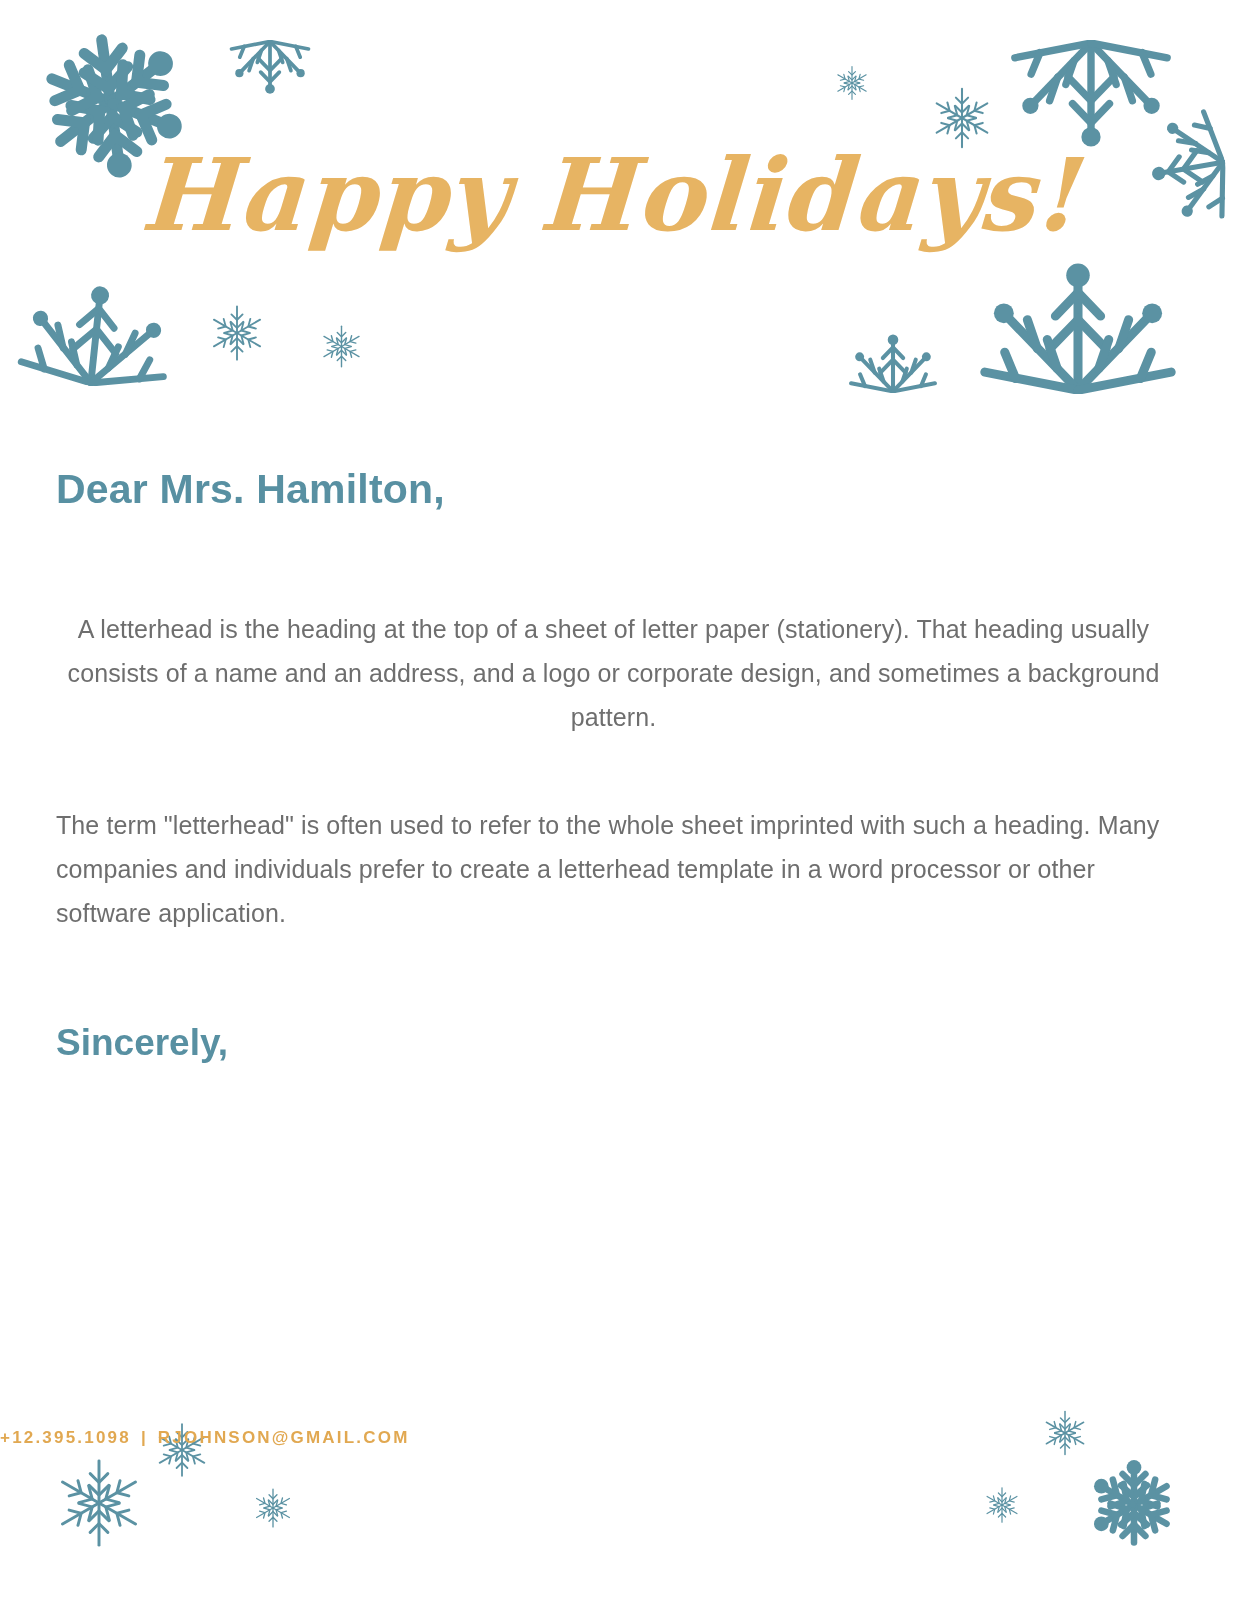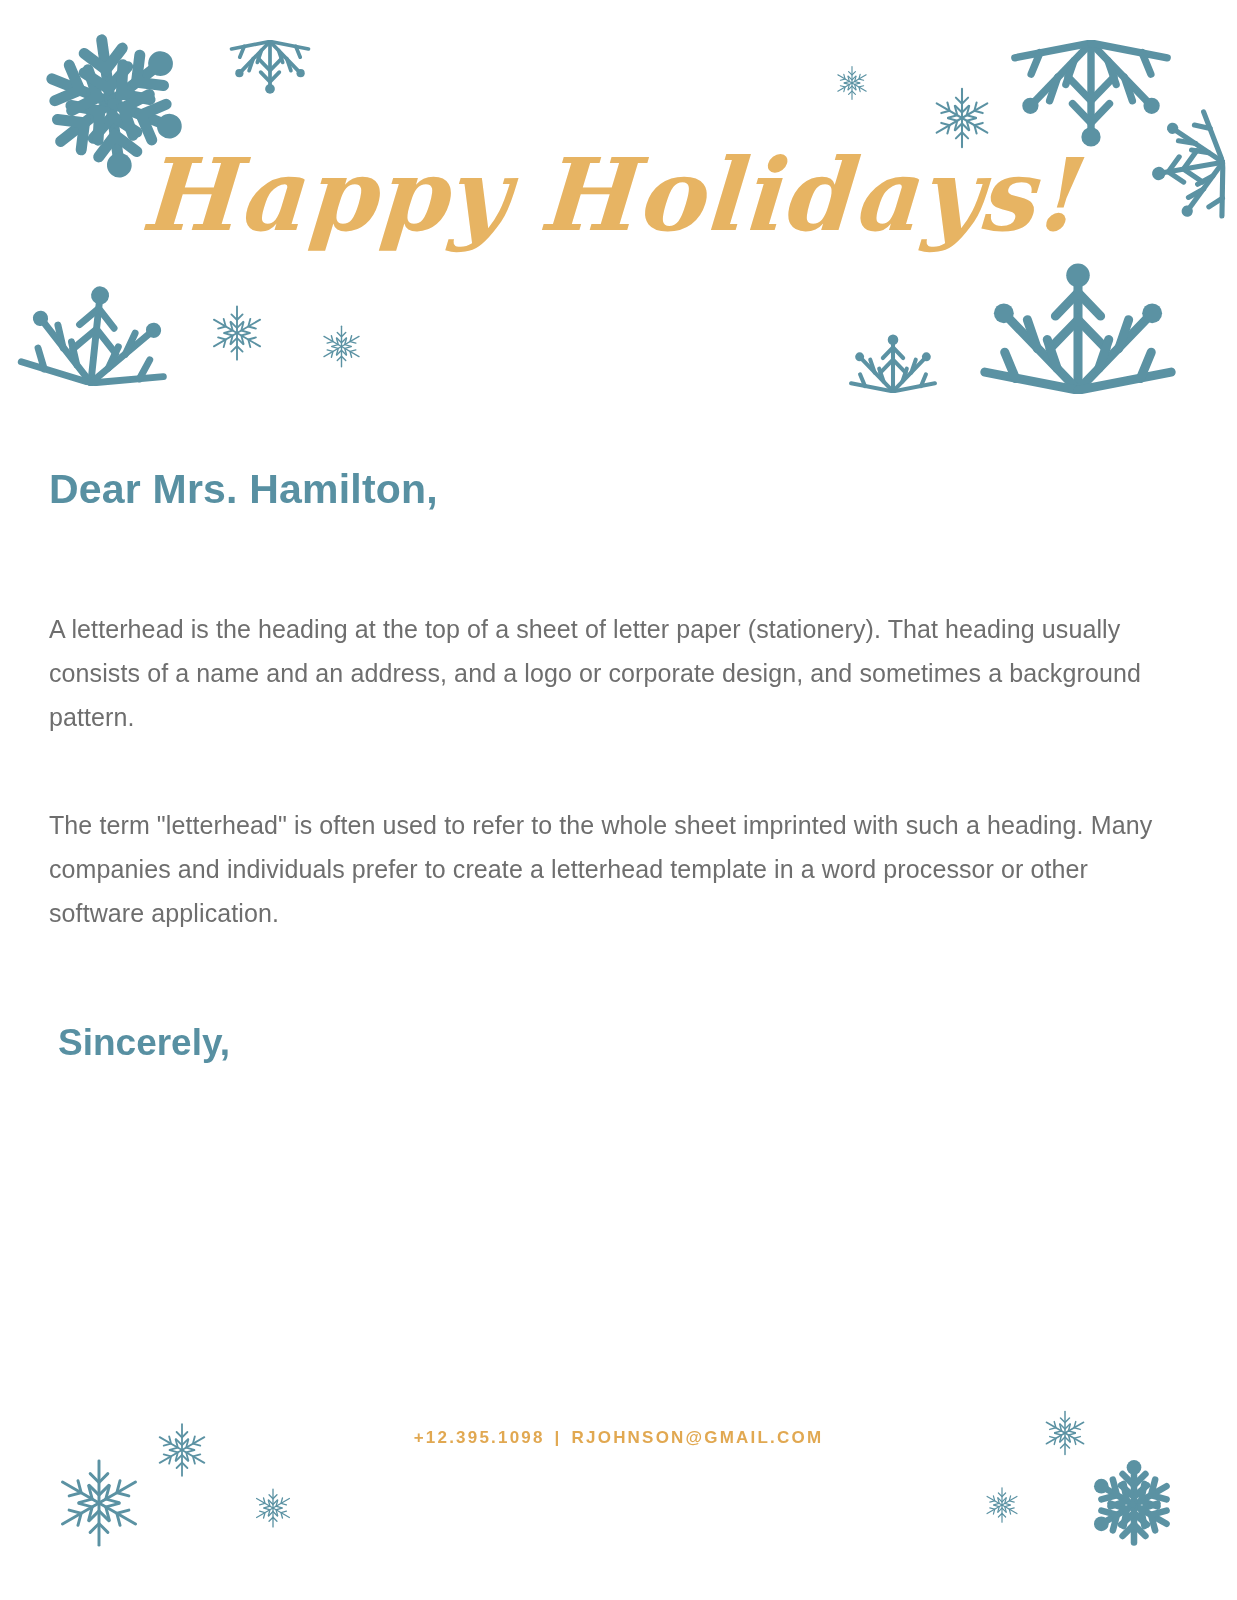--- a/index.html
+++ b/index.html
@@ -28,54 +28,53 @@
     font-size: 100px;
     letter-spacing: 1px;
     color: var(--title-gold, #E7B463);
     transform: skewX(-6deg);
     white-space: nowrap;
   }
 
   
   .letter {
     position: absolute;
-    left: 49px;
+    left: 56px;
     width: 1115px;
     top: 464px;
   }
   .greeting {
     margin: 0;
     font-size: 41px;
     font-weight: bold;
     line-height: 51px;
     color: var(--heading-teal, #5890A2);
     letter-spacing: 0.2px;
   }
   .para {
     margin: 64px 0 0 0;
     font-size: 25px;
     line-height: 44px;
     color: var(--body-gray, #6E6E6E);
     letter-spacing: 0.1px;
   }
-  .para.first { margin-top: 92px; }
+  .para.first { margin-top: 92px; text-align: center; }
   .closing, .signature {
-    margin: 9px;
+    margin: 0;
     font-size: 37px;
     font-weight: bold;
     line-height: 52px;
     color: var(--heading-teal, #5890A2);
   }
   .closing { margin-top: 82px; }
 
   
   .footer {
     position: absolute;
     left: 0; right: 0; top: 1424px;
-    text-align: center;
     font-weight: bold;
     font-size: 17px;
     line-height: 27px;
     letter-spacing: 2.2px;
     color: var(--footer-gold, #E1A851);
   }
   .footer .sep { padding: 0 10px; }
 
   .defs-svg { position: absolute; width: 0; height: 0; overflow: hidden; }
 </style>

